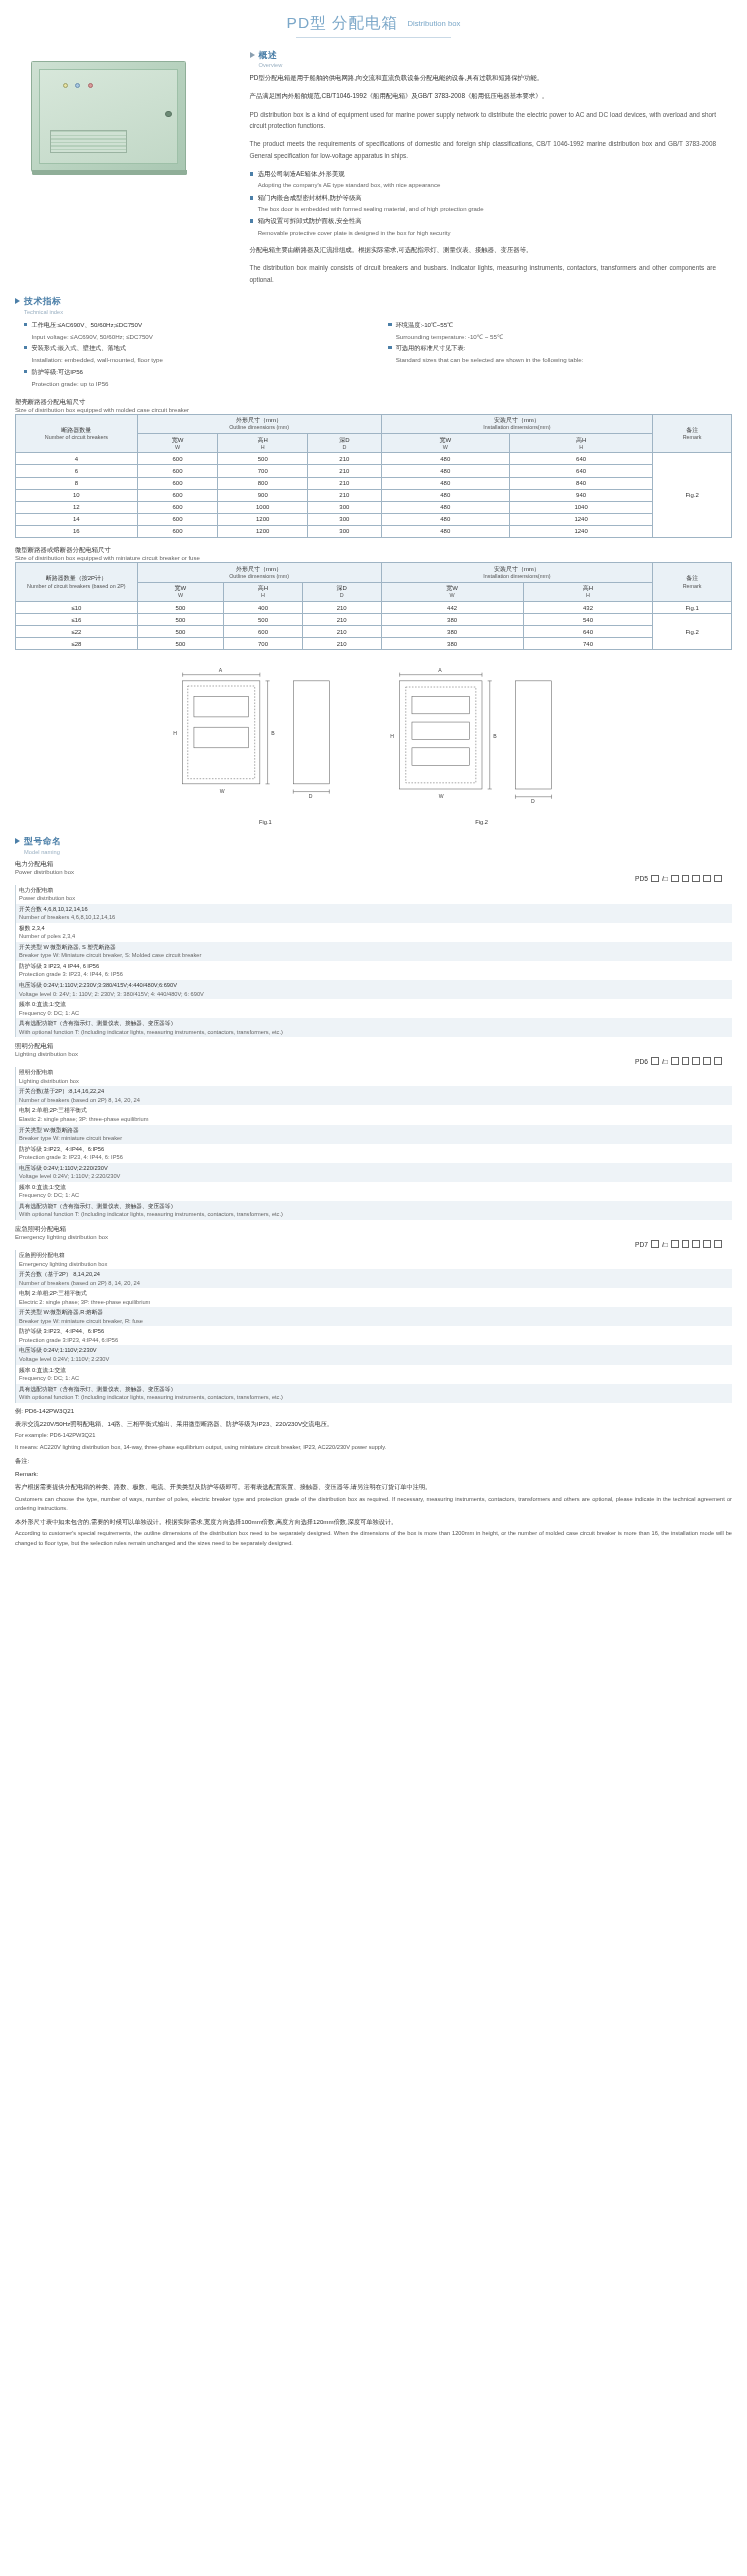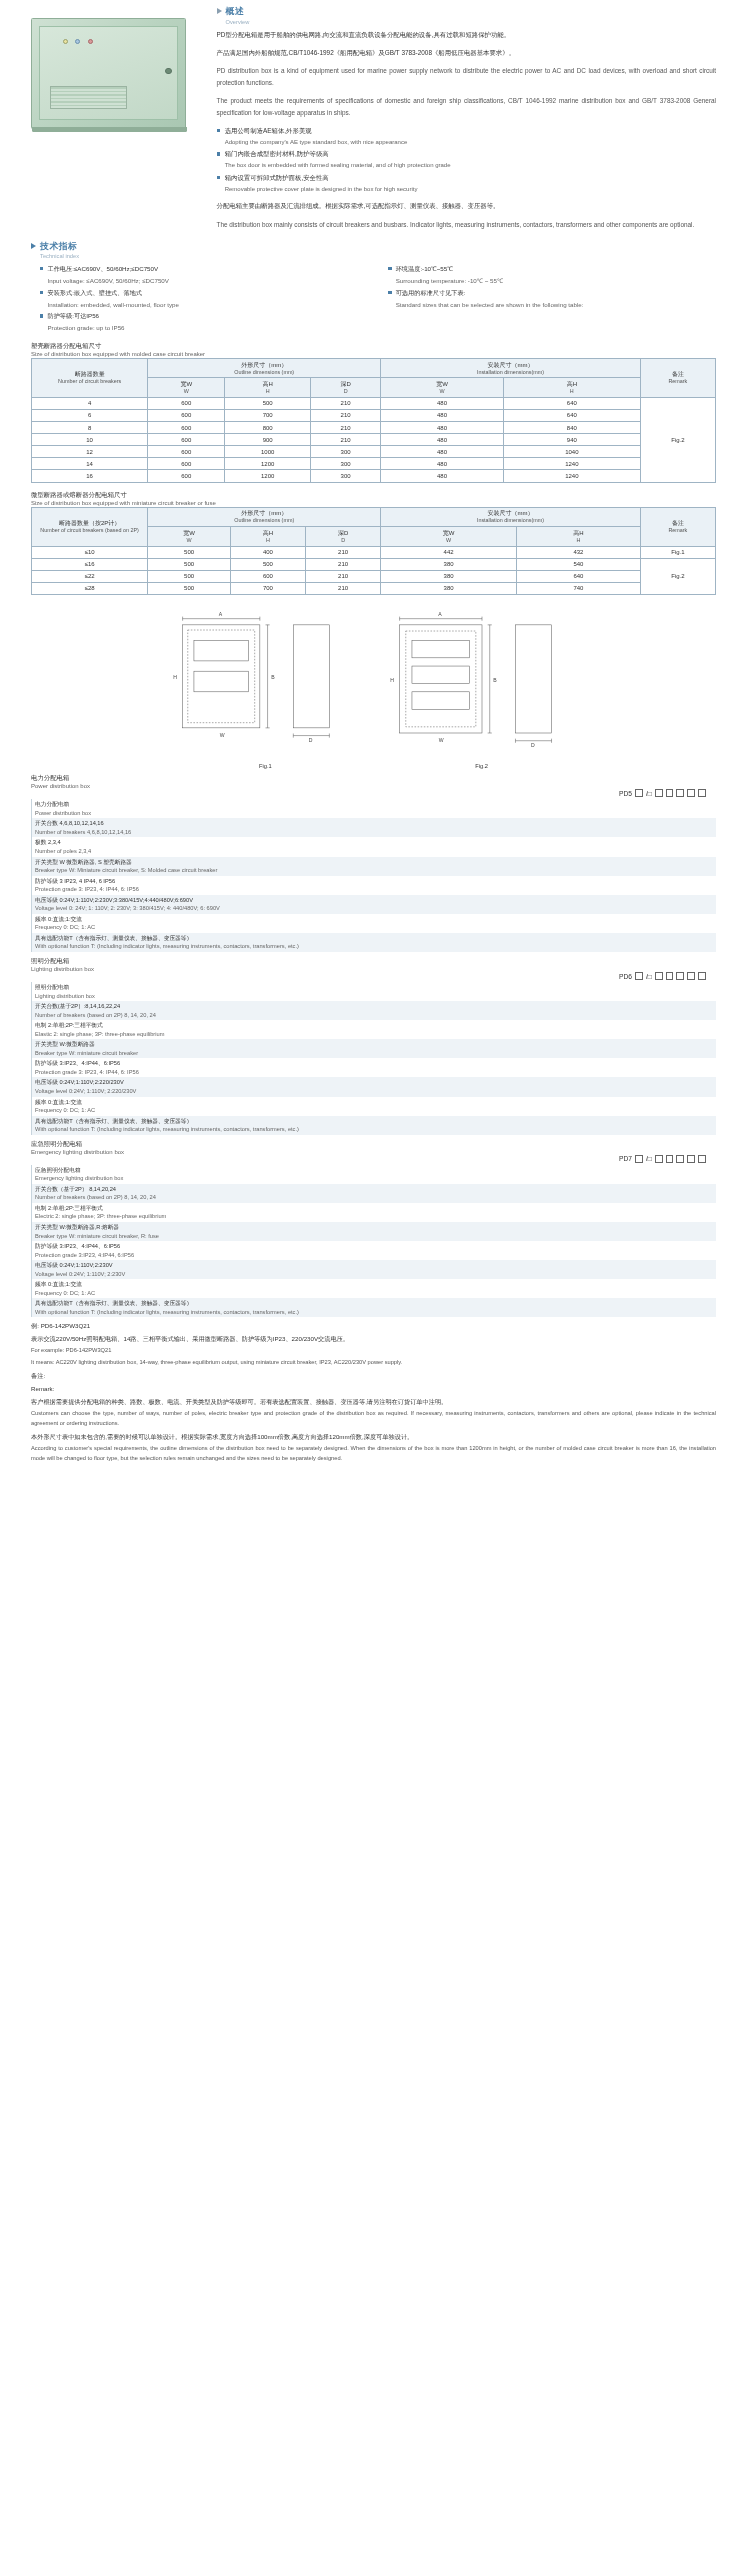--- a/index.html
+++ b/index.html
@@ -62,20 +62,21 @@
   }
   .sec-head.orange .tri { border-left-color: #e08a2e; }
   .sec-head.orange .txt .cn { color: #e08a2e; }
   .sec-head.orange .txt .en { color: #e8b27a; }
   .sec-head.blue2 .tri { border-left-color: #4b7fa8; }
 
   
   .top-block {
     display: flex;
     padding: 2.1px 31px 0 31px;
+    gap: 33px;
   }
   .top-left { width: 170px; flex: 0 0 170px; padding-top: 15.5px; }
   .top-right { flex: 1; padding-left: 15.5px; }
 
   .box-img {
     width: 155px; height: 111px;
     background: linear-gradient(135deg,#cfe1d3 0%, #b9d3c0 50%, #a9c7b2 100%);
     border: 0.5px solid #8fae98;
     border-radius: 1.5px;
     position: relative;
@@ -122,21 +123,21 @@
     font-size: 6.4px; line-height: 1.9; color: #333;
     padding-left: 8.2px; position: relative;
   }
   .blist li:before {
     content: "";
     position: absolute; left: 0; top: 4.1px;
     width: 3.6px; height: 3.6px; background: #4b7fa8;
   }
   .blist li .en { color: #666; display: block; font-size: 6px; }
 
-  .content-pad { padding: 0 31px; }
+  .content-pad { padding: 0 15px; }
 
   
   .tech-grid {
     display: flex; gap: 20.6px; padding-left: 9.3px;
   }
   .tech-col { flex: 1; }
   .tech-col .row {
     font-size: 6.2px; line-height: 1.9; color: #333; position: relative; padding-left: 7.2px;
   }
   .tech-col .row:before {
@@ -197,20 +198,25 @@
   .sel .small { font-size: 5.7px; color: #555; line-height: 1.7;}
 
   .pg { text-align: right; font-size: 5.7px; color: #888; padding: 5.2px 31px 0 31px;}
   svg text { font-family: "Liberation Sans", sans-serif; }
 </style>
 </head>
 <body>
 
 <div class="page">
 
+  <div class="header">
+    <span class="title-cn">PD型 分配电箱</span>
+    <span class="title-en">Distribution box</span>
+    <div class="header-rule"></div>
+  </div>
 
   <div class="top-block">
     <div class="top-left">
       <div class="box-img">
         <div class="door"></div>
         <div class="lamp"></div>
         <div class="lamp b"></div>
         <div class="lamp c"></div>
         <div class="grill"></div>
         <div class="knob"></div>
@@ -534,20 +540,27 @@
             <text x="222" y="150">B</text>
             <text x="295" y="278">D</text>
             <text x="116" y="268">W</text>
             <text x="22" y="150">H</text>
           </g>
         </svg>
         <div class="cap">Fig.2</div>
       </div>
     </div>
 
+    <div class="sec-head blue2" style="margin-top:11.3px">
+      <div class="tri"></div>
+      <div class="txt">
+        <div class="cn">型号命名</div>
+        <div class="en">Model naming</div>
+      </div>
+    </div>
 
     <div class="model-block">
       <div class="model-title">
         <span>电力分配电箱</span>
         <span class="en">Power distribution box</span>
       </div>
       <div class="code-line">
         <span>PD5</span>
         <span class="sq"></span>
         <span class="sl">/□</span>

